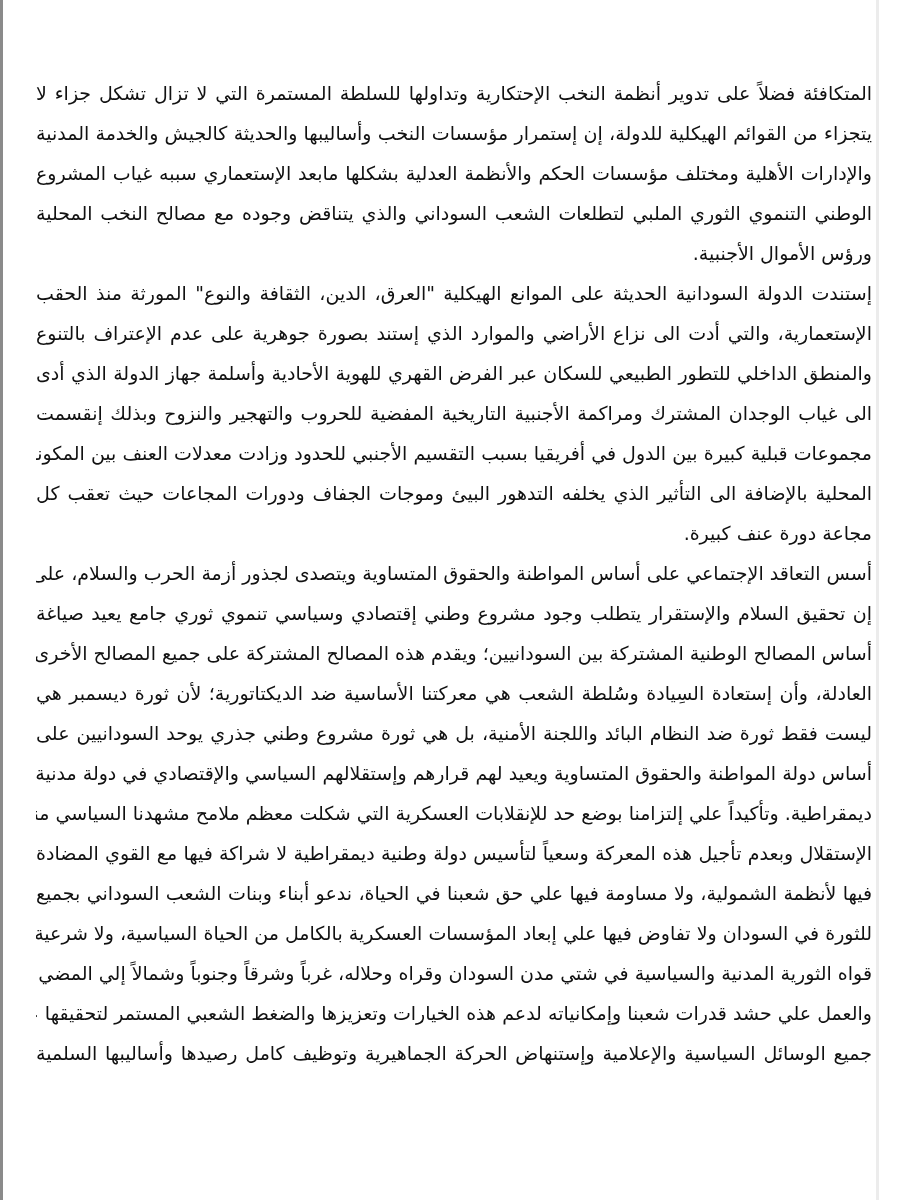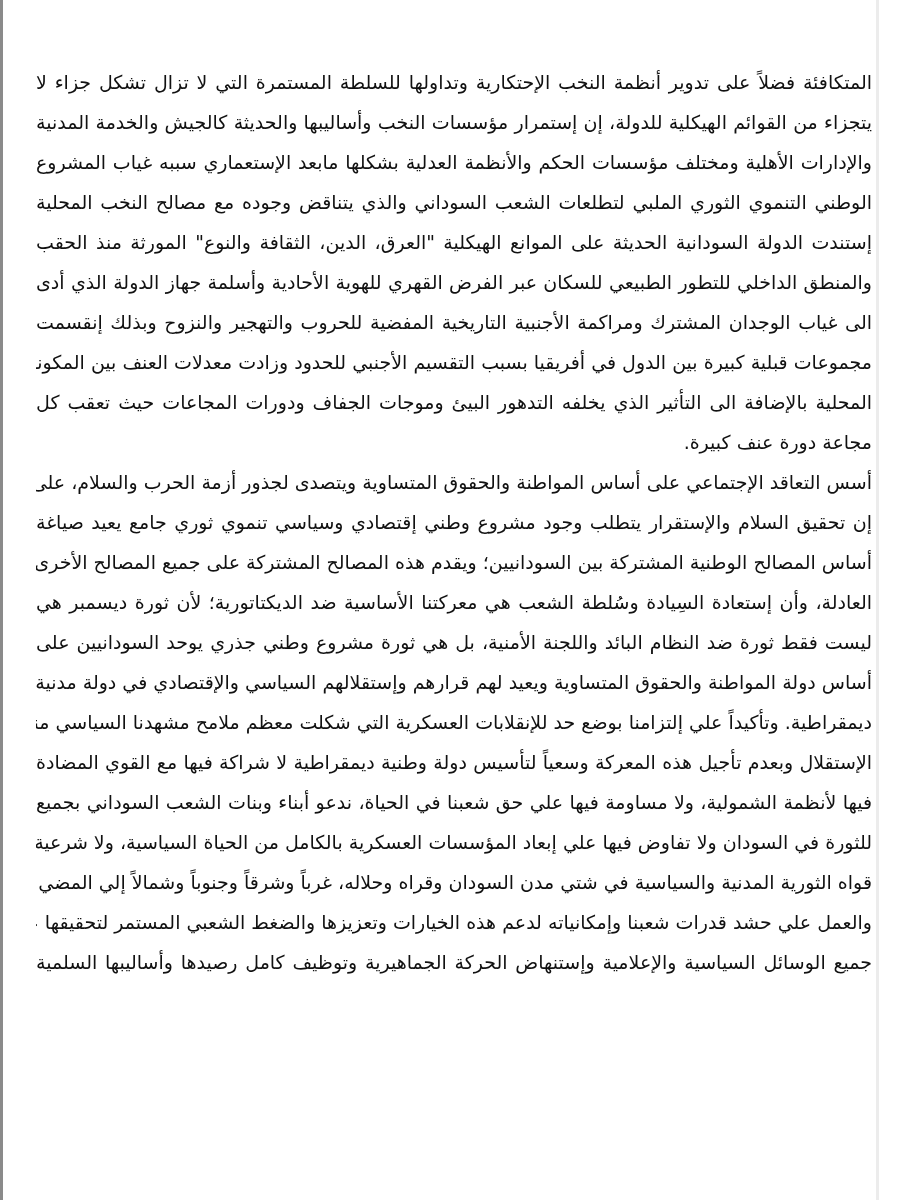--- a/index.html
+++ b/index.html
@@ -26,21 +26,21 @@
       position: absolute;
       left: 876px;
       top: 0;
       width: 3px;
       height: 1200px;
       background: #ececec;
     }
     .page {
       position: absolute;
       left: 36px;
-      top: 62px;
+      top: 73px;
       width: 836px;
       direction: rtl;
       color: #111111;
     }
     .para {
       margin: 0;
       padding: 0;
     }
     .line {
       display: block;
@@ -61,23 +61,25 @@
 
 <div class="left-edge"></div>
 <div class="right-rule"></div>
 
 <div class="page">
   <div class="para">
     <span class="line">المتكافئة فضلاً على تدوير أنظمة النخب الإحتكارية وتداولها للسلطة المستمرة التي لا تزال تشكل جزاء لا</span>
     <span class="line">يتجزاء من القوائم الهيكلية للدولة، إن إستمرار مؤسسات النخب وأساليبها والحديثة كالجيش والخدمة المدنية</span>
     <span class="line">والإدارات الأهلية ومختلف مؤسسات الحكم والأنظمة العدلية بشكلها مابعد الإستعماري سببه غياب المشروع</span>
     <span class="line">الوطني التنموي الثوري الملبي لتطلعات الشعب السوداني والذي يتناقض وجوده مع مصالح النخب المحلية</span>
+    <span class="line last">ورؤس الأموال الأجنبية.</span>
   </div>
   <div class="para">
     <span class="line">إستندت الدولة السودانية الحديثة على الموانع الهيكلية "العرق، الدين، الثقافة والنوع" المورثة منذ الحقب</span>
+    <span class="line">الإستعمارية، والتي أدت الى نزاع الأراضي والموارد الذي إستند بصورة جوهرية على عدم الإعتراف بالتنوع</span>
     <span class="line">والمنطق الداخلي للتطور الطبيعي للسكان عبر الفرض القهري للهوية الأحادية وأسلمة جهاز الدولة الذي أدى</span>
     <span class="line">الى غياب الوجدان المشترك ومراكمة الأجنبية التاريخية المفضية للحروب والتهجير والنزوح وبذلك إنقسمت</span>
     <span class="line">مجموعات قبلية كبيرة بين الدول في أفريقيا بسبب التقسيم الأجنبي للحدود وزادت معدلات العنف بين المكونات</span>
     <span class="line">المحلية بالإضافة الى التأثير الذي يخلفه التدهور البيئ وموجات الجفاف ودورات المجاعات حيث تعقب كل</span>
     <span class="line last">مجاعة دورة عنف كبيرة.</span>
   </div>
   <div class="para">
     <span class="line">أسس التعاقد الإجتماعي على أساس المواطنة والحقوق المتساوية ويتصدى لجذور أزمة الحرب والسلام، على</span>
     <span class="line">إن تحقيق السلام والإستقرار يتطلب وجود مشروع وطني إقتصادي وسياسي تنموي ثوري جامع يعيد صياغة</span>
     <span class="line">أساس المصالح الوطنية المشتركة بين السودانيين؛ ويقدم هذه المصالح المشتركة على جميع المصالح الأخرى.</span>

